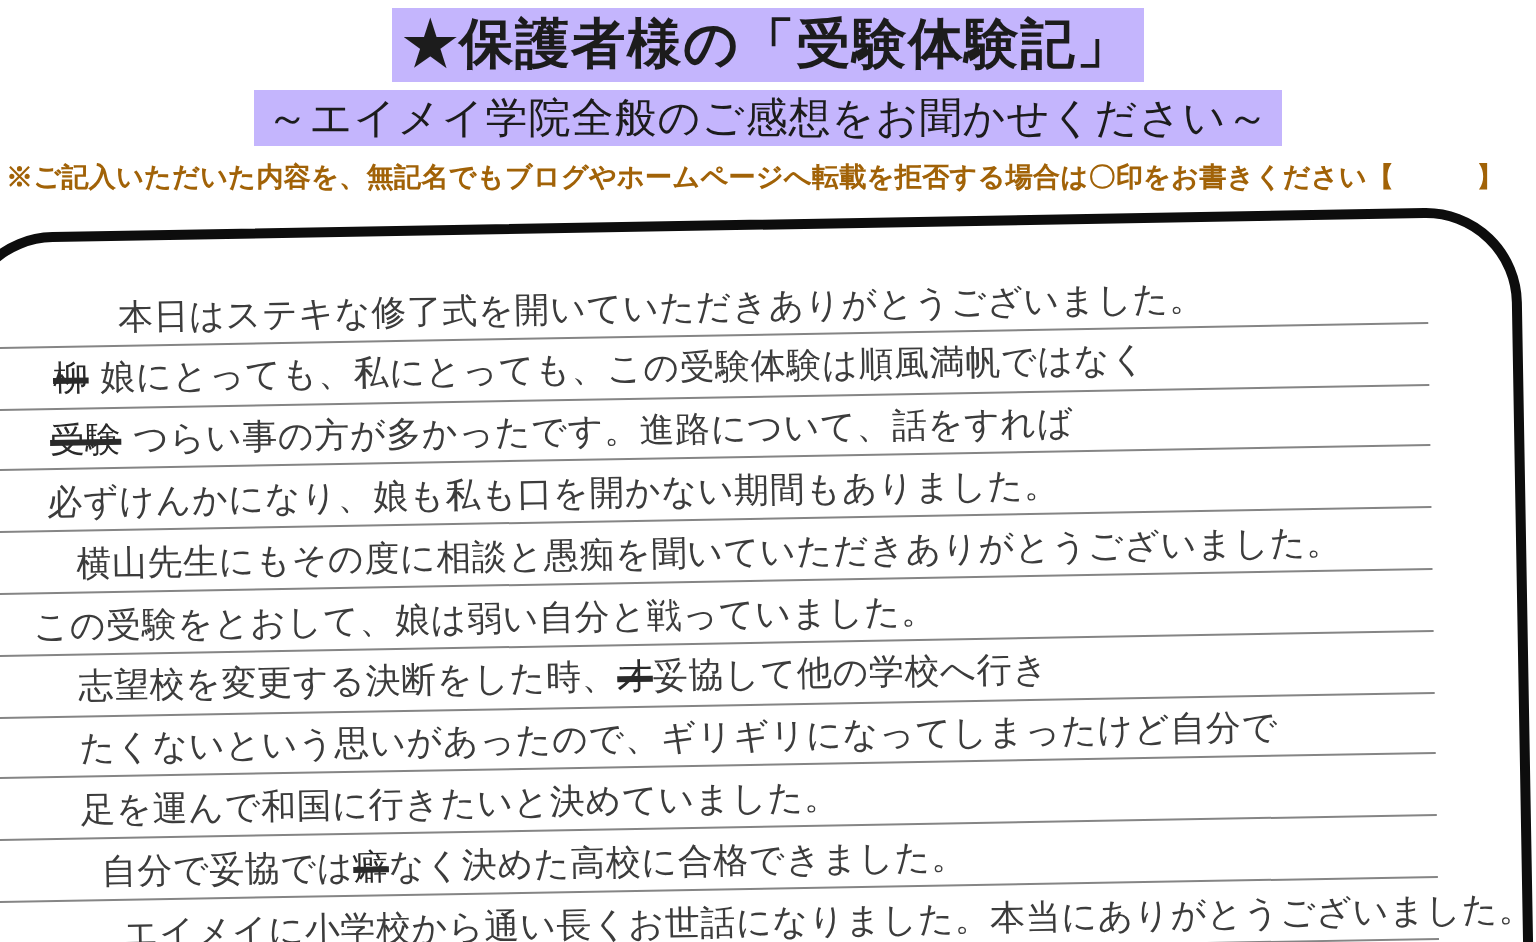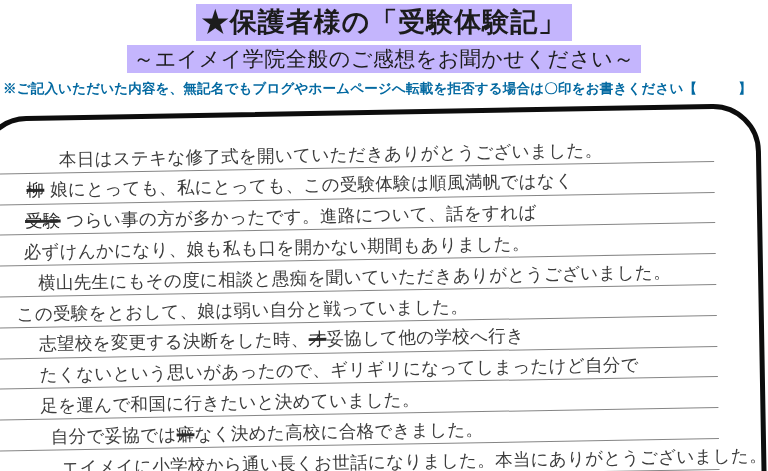--- a/index.html
+++ b/index.html
@@ -37,21 +37,21 @@
   }
   .hl {
     background: #c4b5fd;
     padding: 1px 6px;
     display: inline-block;
   }
   .note {
     font-family: "Liberation Sans", sans-serif;
     font-weight: bold;
     font-size: 13.5px;
-    color: #0369a1;
+    color: #a16207;
     margin-top: 7px;
     padding: 0 3px;
     letter-spacing: 0.2px;
     white-space: nowrap;
   }
   .writing-box {
     position: absolute;
     left: -18px;
     top: 106px;
     width: 772px;

